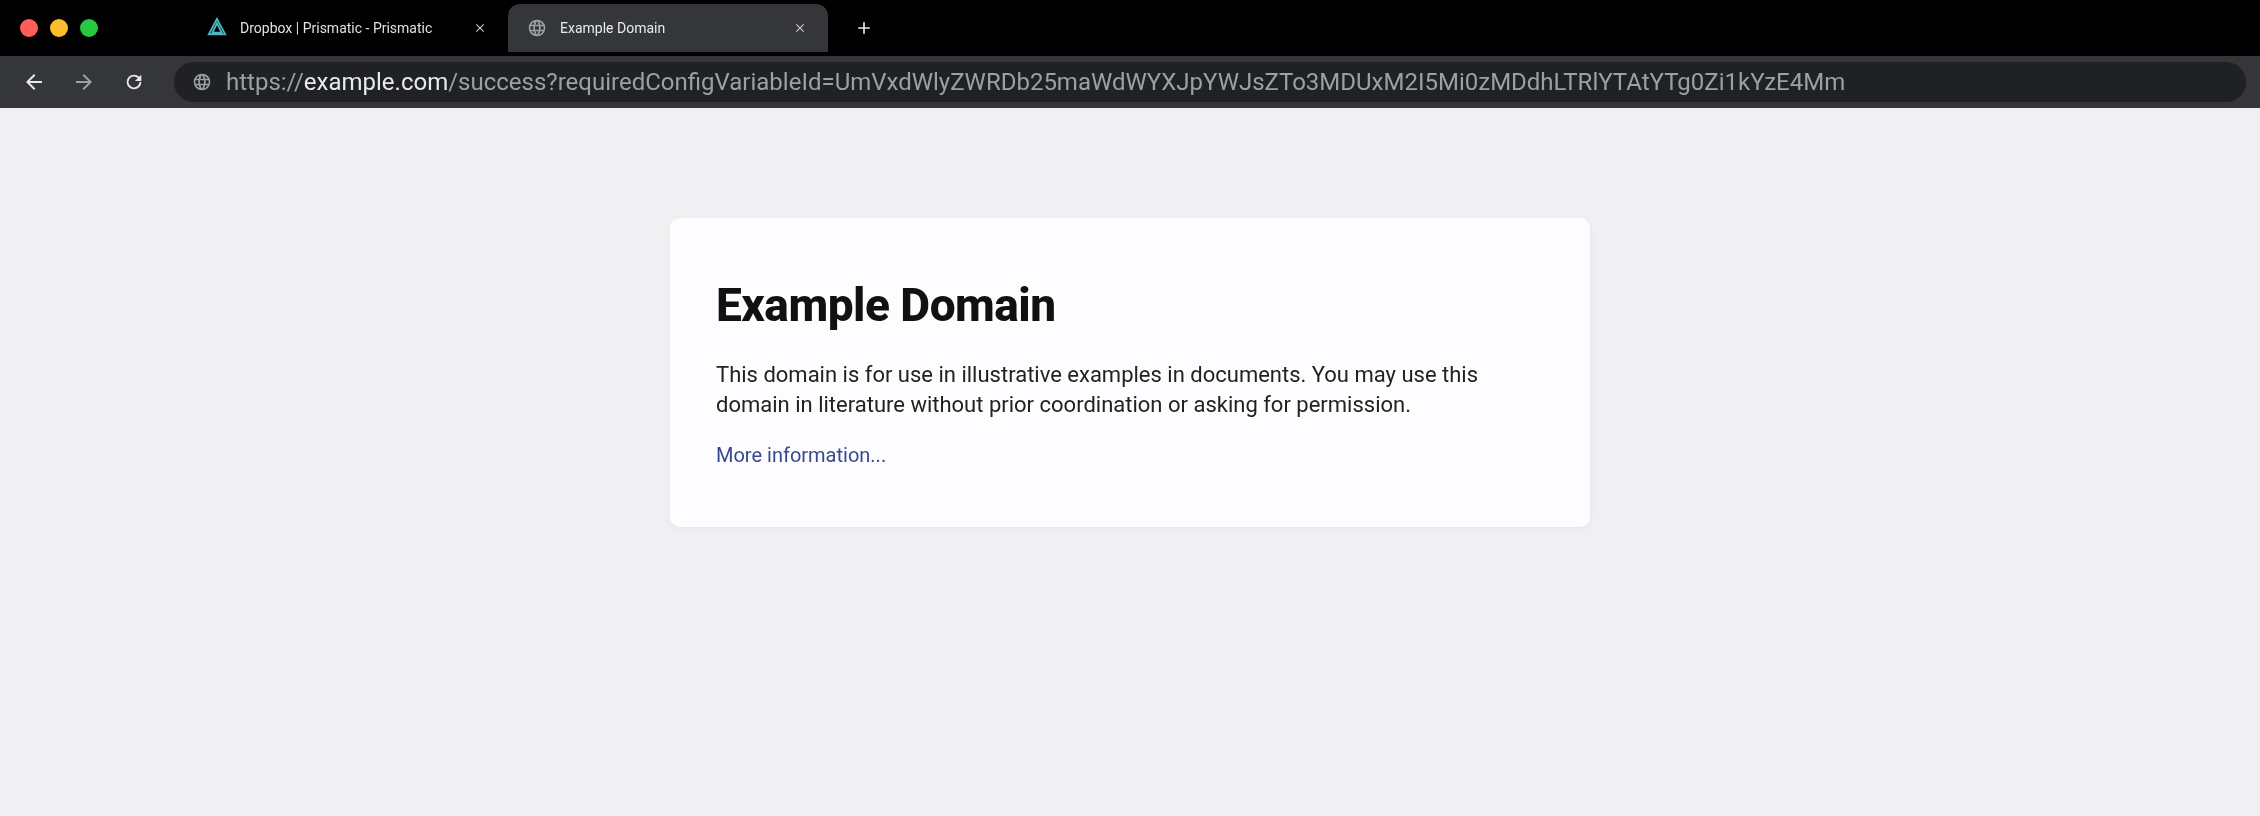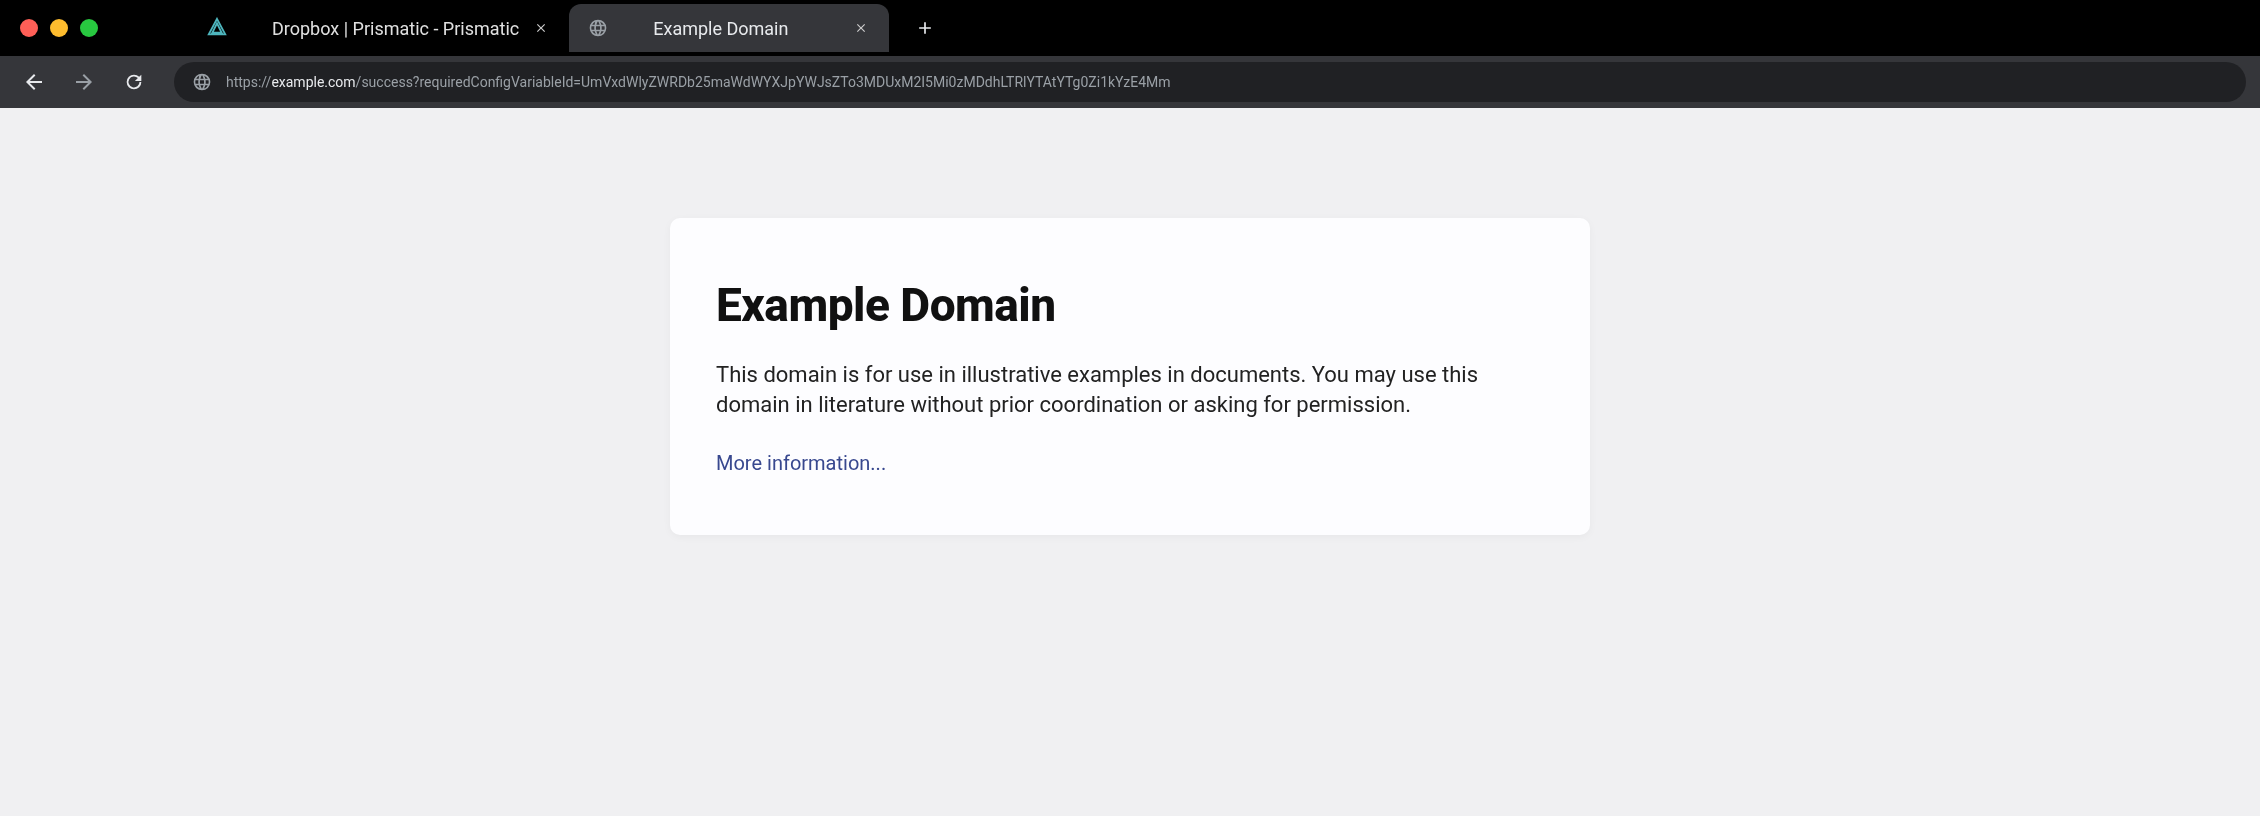--- a/index.html
+++ b/index.html
@@ -58,26 +58,25 @@
       color: #e8eaed;
     }
     .tab-favicon {
       width: 22px;
       height: 22px;
       display: flex;
       align-items: center;
       justify-content: center;
     }
     .tab-title {
-      font-size: 18px;
+      font-size: 14px;
       white-space: nowrap;
       overflow: hidden;
       text-overflow: ellipsis;
       flex: 1;
-      margin-left: 32px;
     }
     .tab-close {
       width: 20px;
       height: 20px;
       display: flex;
       align-items: center;
       justify-content: center;
       color: #aaa;
       font-size: 16px;
       cursor: pointer;
@@ -122,21 +121,21 @@
       align-items: center;
       padding: 0 18px;
       gap: 14px;
       margin-left: 10px;
     }
     .site-info {
       display: flex;
       align-items: center;
     }
     .url-text {
-      font-size: 14px;
+      font-size: 24px;
       color: #9aa0a6;
       white-space: nowrap;
       overflow: hidden;
     }
     .url-domain {
       color: #e8eaed;
     }
     .content {
       background: #f0f0f2;
       height: calc(816px - 56px - 52px);
@@ -157,21 +156,21 @@
       font-size: 46px;
       font-weight: 800;
       color: #111;
       margin-bottom: 28px;
       letter-spacing: -0.5px;
     }
     .card p {
       font-size: 22px;
       color: #222;
       line-height: 1.35;
-      margin-bottom: 32px;
+      margin-bottom: 24px;
     }
     .card a {
       font-size: 20px;
       color: #38488f;
       text-decoration: none;
     }
   </style>
 </head>
 <body>
 

